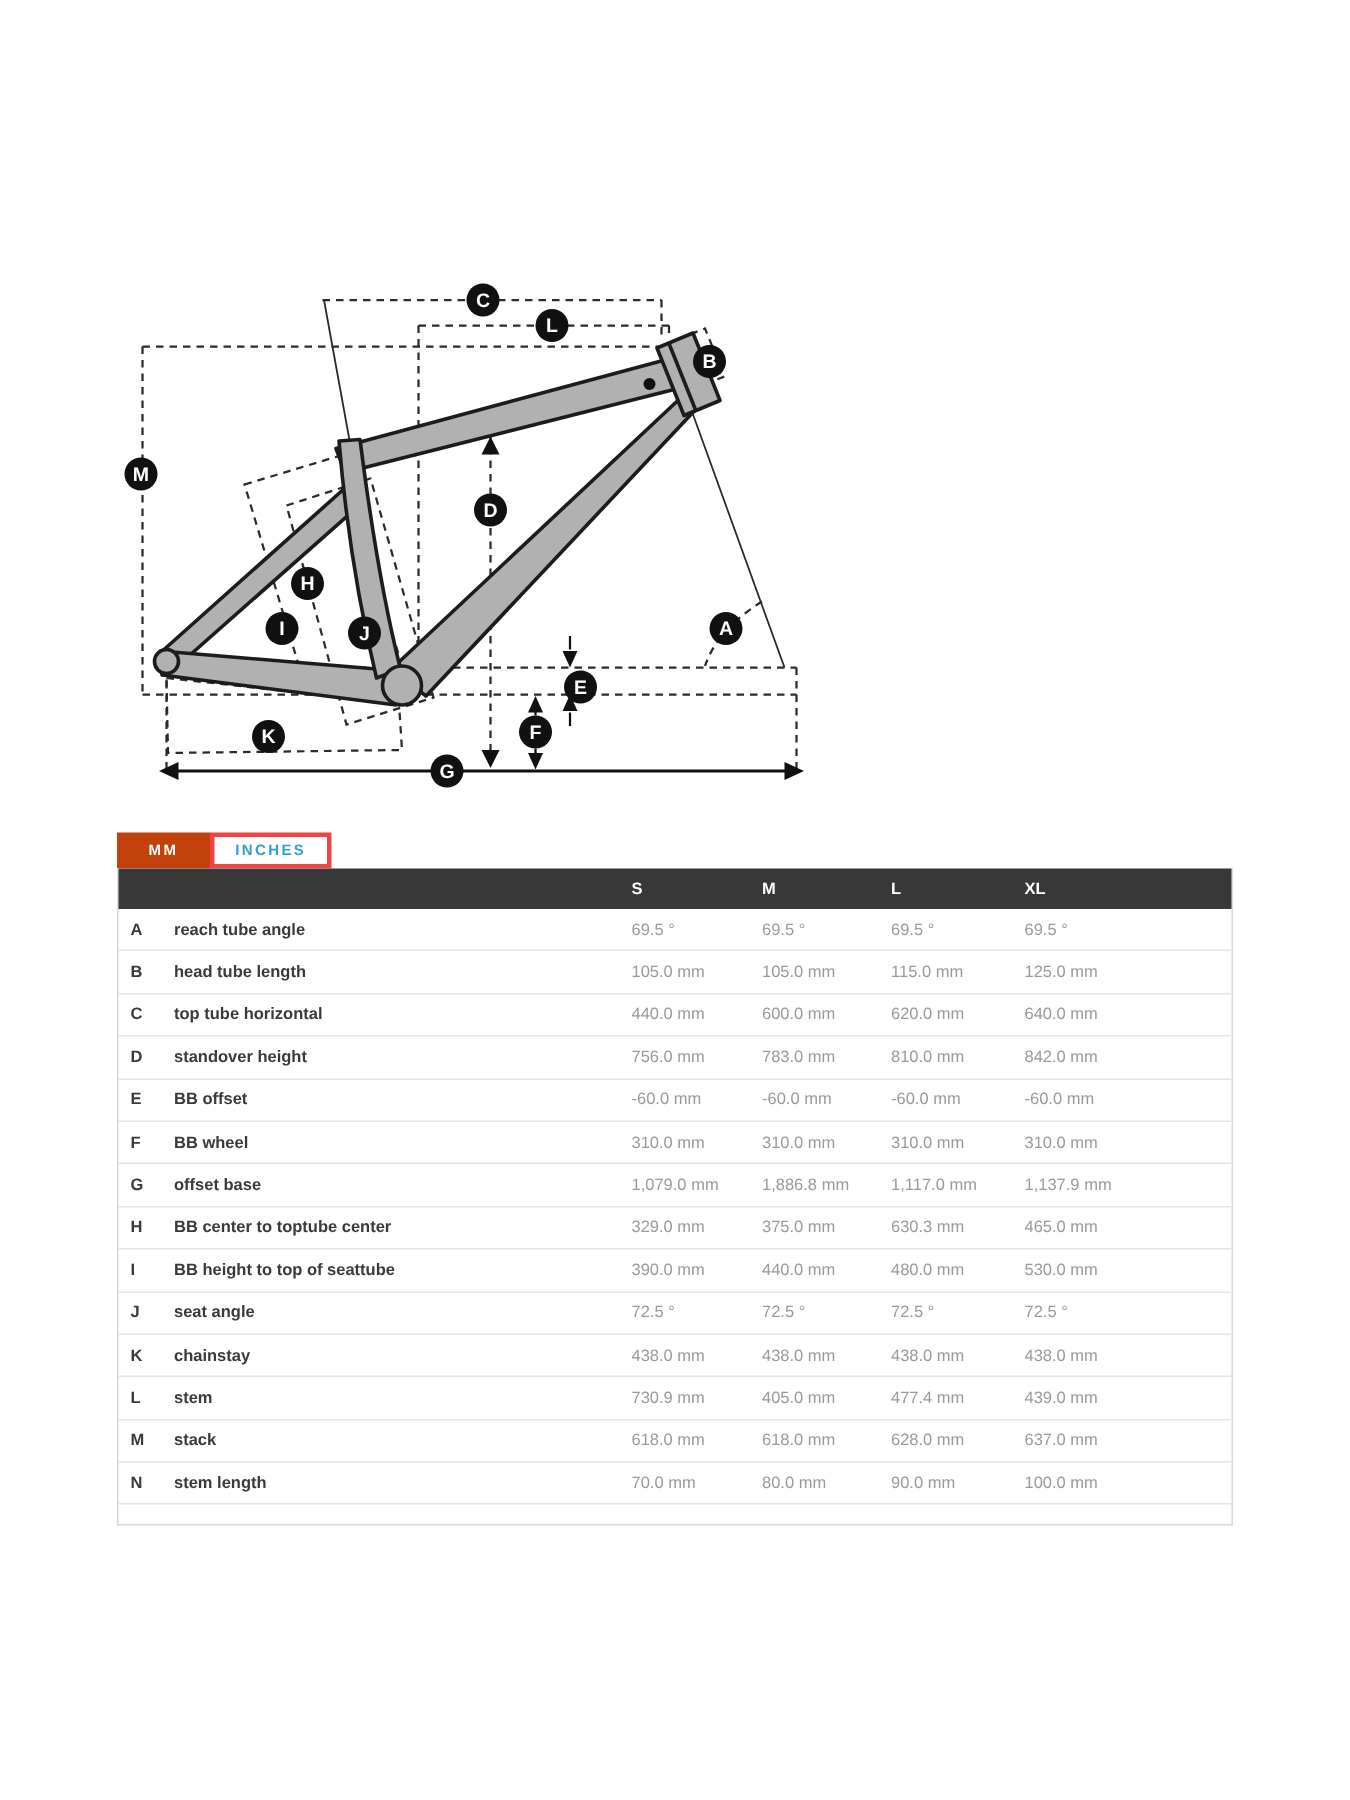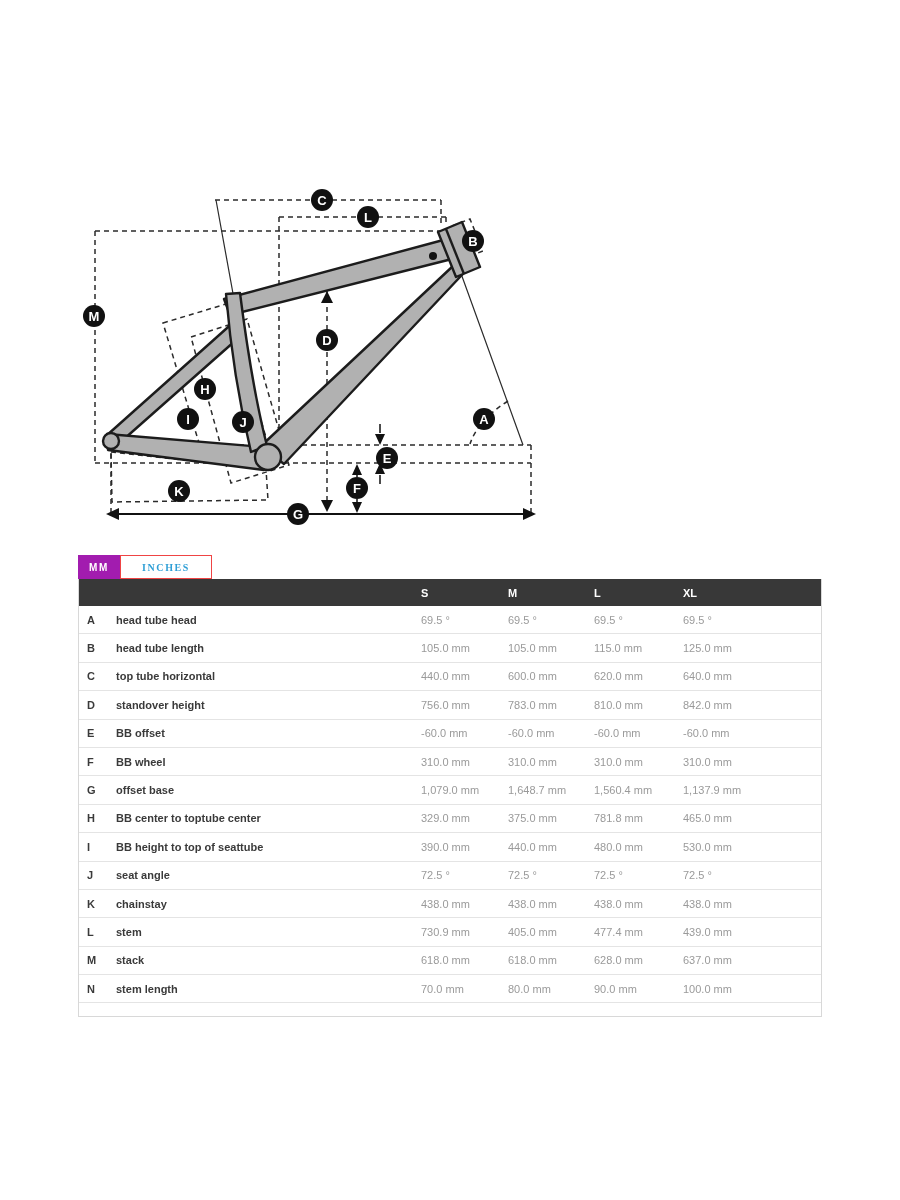--- a/index.html
+++ b/index.html
@@ -5,22 +5,22 @@
   html,body{margin:0;padding:0;background:#ffffff;}
   body{width:900px;height:1200px;position:relative;font-family:"Liberation Sans",sans-serif;overflow:hidden;}
 
   
   .diagram{position:absolute;left:60px;top:170px;width:500px;height:380px;}
 
   
   .tabs{position:absolute;left:78px;top:555px;display:flex;height:24px;}
   .tab{box-sizing:border-box;display:flex;align-items:center;justify-content:center;
        font-size:10px;font-weight:bold;letter-spacing:1.6px;cursor:pointer;}
-  .tab-mm{background:#a21caf;color:#ffffff;width:42px;}
-  .tab-inches{background:#ffffff;color:#2f9fd6;border:1px solid #ef4444;width:92px;font-family:Liberation Serif, serif;}
+  .tab-mm{background:#c2410c;color:#ffffff;width:62px;}
+  .tab-inches{background:#ffffff;color:#2f9fd6;border:3px solid #ef4444;width:81px;}
 
   
   .geo-table{position:absolute;left:78px;top:579px;width:744px;box-sizing:border-box;
              border:1px solid #d8d8d8;border-top:none;background:#fff;padding-bottom:13px;}
   .thead{display:flex;height:27px;background:#383838;color:#ffffff;
          font-weight:bold;font-size:11px;align-items:center;}
   .trow{display:flex;height:28.4px;align-items:center;font-size:11px;border-bottom:1px solid #e4e4e4;box-sizing:border-box;}
   .c-letter{width:37px;padding-left:8px;box-sizing:border-box;font-weight:bold;color:#3a3a3a;flex:none;}
   .c-name{width:305px;font-weight:bold;color:#3a3a3a;flex:none;}
   .c-val{width:87px;color:#9a9a9a;flex:none;}
@@ -144,21 +144,21 @@
     <div class="c-letter"></div>
     <div class="c-name"></div>
     <div class="c-val">S</div>
     <div class="c-val m">M</div>
     <div class="c-val l">L</div>
     <div class="c-val xl">XL</div>
   </div>
 
   <div class="trow">
     <div class="c-letter">A</div>
-    <div class="c-name">head tube head</div>
+    <div class="c-name">reach tube angle</div>
     <div class="c-val">69.5 °</div>
     <div class="c-val m">69.5 °</div>
     <div class="c-val l">69.5 °</div>
     <div class="c-val xl">69.5 °</div>
   </div>
   <div class="trow">
     <div class="c-letter">B</div>
     <div class="c-name">head tube length</div>
     <div class="c-val">105.0 mm</div>
     <div class="c-val m">105.0 mm</div>
@@ -194,30 +194,30 @@
     <div class="c-name">BB wheel</div>
     <div class="c-val">310.0 mm</div>
     <div class="c-val m">310.0 mm</div>
     <div class="c-val l">310.0 mm</div>
     <div class="c-val xl">310.0 mm</div>
   </div>
   <div class="trow">
     <div class="c-letter">G</div>
     <div class="c-name">offset base</div>
     <div class="c-val">1,079.0 mm</div>
-    <div class="c-val m">1,648.7 mm</div>
-    <div class="c-val l">1,560.4 mm</div>
+    <div class="c-val m">1,886.8 mm</div>
+    <div class="c-val l">1,117.0 mm</div>
     <div class="c-val xl">1,137.9 mm</div>
   </div>
   <div class="trow">
     <div class="c-letter">H</div>
     <div class="c-name">BB center to toptube center</div>
     <div class="c-val">329.0 mm</div>
     <div class="c-val m">375.0 mm</div>
-    <div class="c-val l">781.8 mm</div>
+    <div class="c-val l">630.3 mm</div>
     <div class="c-val xl">465.0 mm</div>
   </div>
   <div class="trow">
     <div class="c-letter">I</div>
     <div class="c-name">BB height to top of seattube</div>
     <div class="c-val">390.0 mm</div>
     <div class="c-val m">440.0 mm</div>
     <div class="c-val l">480.0 mm</div>
     <div class="c-val xl">530.0 mm</div>
   </div>

